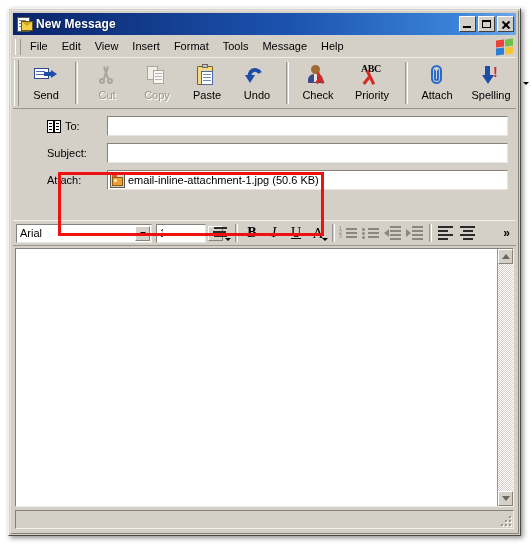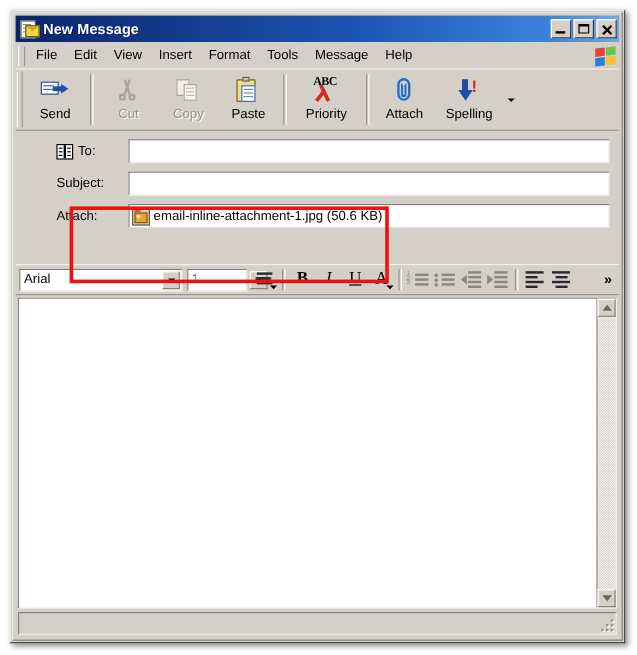--- a/index.html
+++ b/index.html
@@ -652,23 +652,40 @@
       <div class="tb-btn">
         <div class="tb-ico ic-paste">
           <span class="cb"></span>
             <span class="clip"></span>
             <span class="pg"></span>
             <span class="l"></span>
         </div>
         <div class="tb-lbl">Paste</div>
       </div>
 
+      <div class="tb-btn">
+        <div class="tb-ico ic-undo">
+          <span class="arc"></span>
+            <span class="hd"></span>
+        </div>
+        <div class="tb-lbl">Undo</div>
+      </div>
 
       <div class="tb-sep"></div>
 
+      <div class="tb-btn">
+        <div class="tb-ico ic-check">
+          <span class="hd"></span>
+            <span class="bd"></span>
+            <span class="tie"></span>
+            <span class="ck1"></span>
+            <span class="ck2"></span>
+        </div>
+        <div class="tb-lbl">Check</div>
+      </div>
 
       <div class="tb-btn wide">
         <div class="tb-ico ic-spell">
           <span class="abc">ABC</span>
             <span class="ck1"></span>
             <span class="ck2"></span>
         </div>
         <div class="tb-lbl">Priority</div>
       </div>
 

